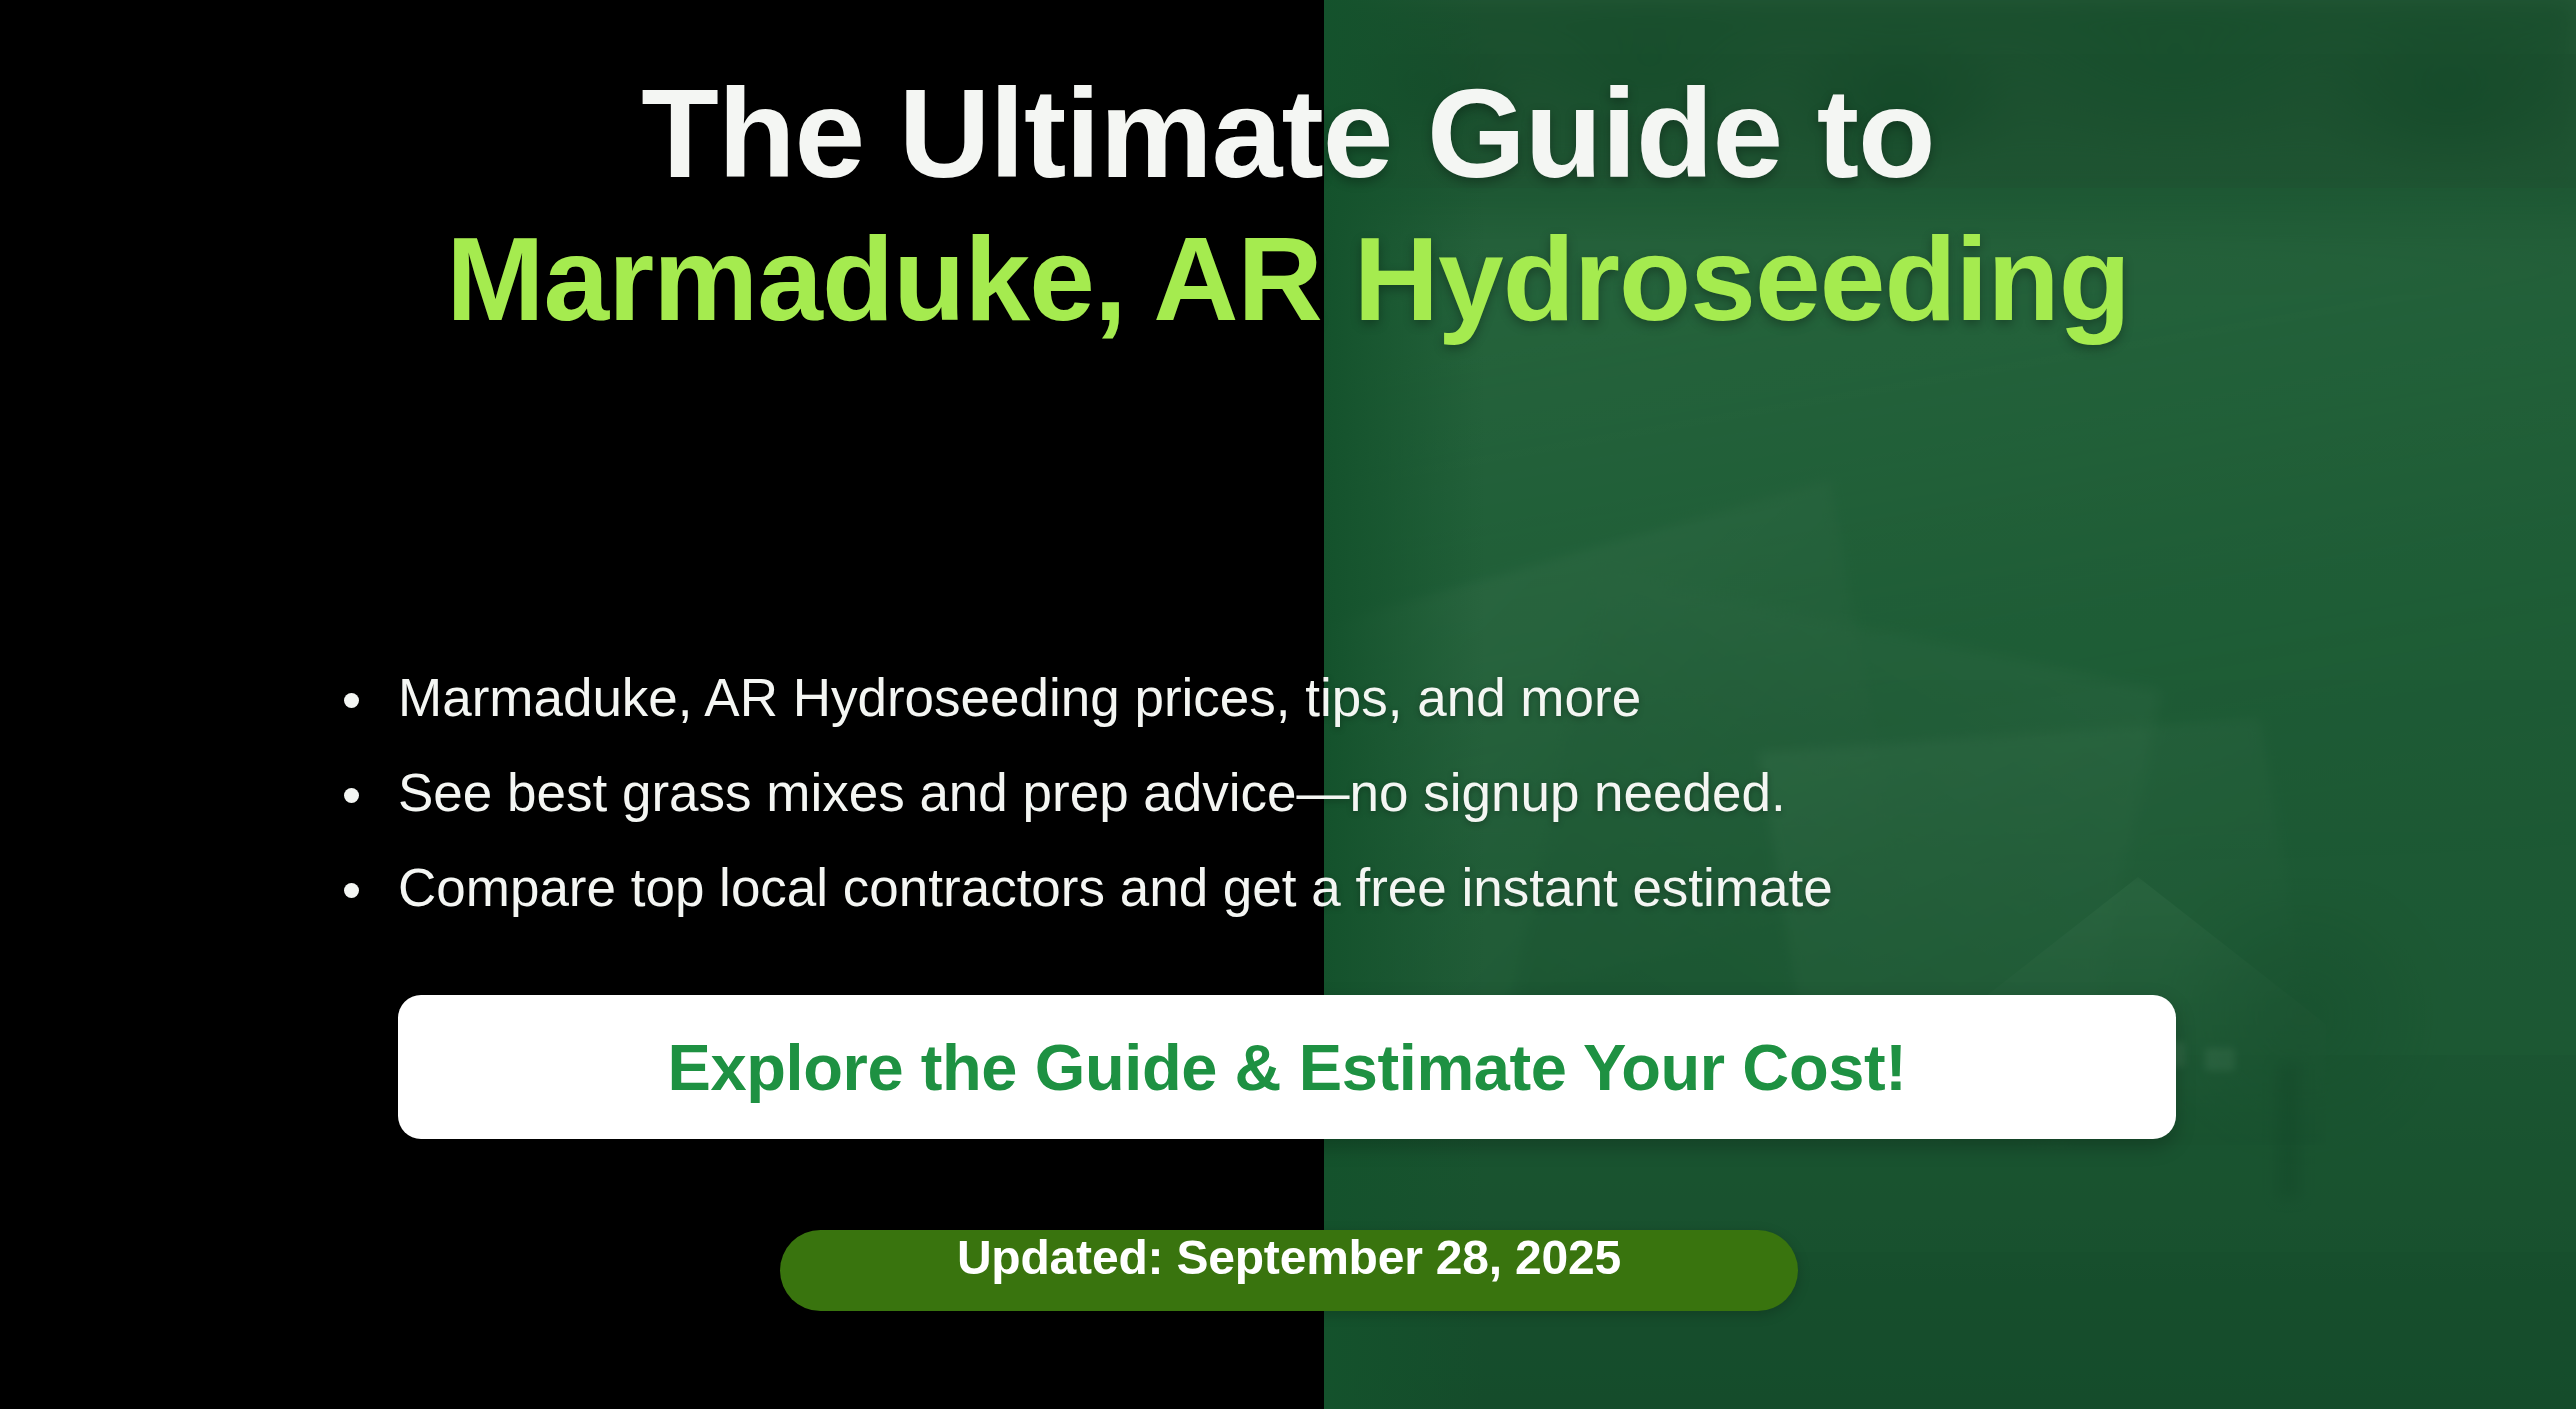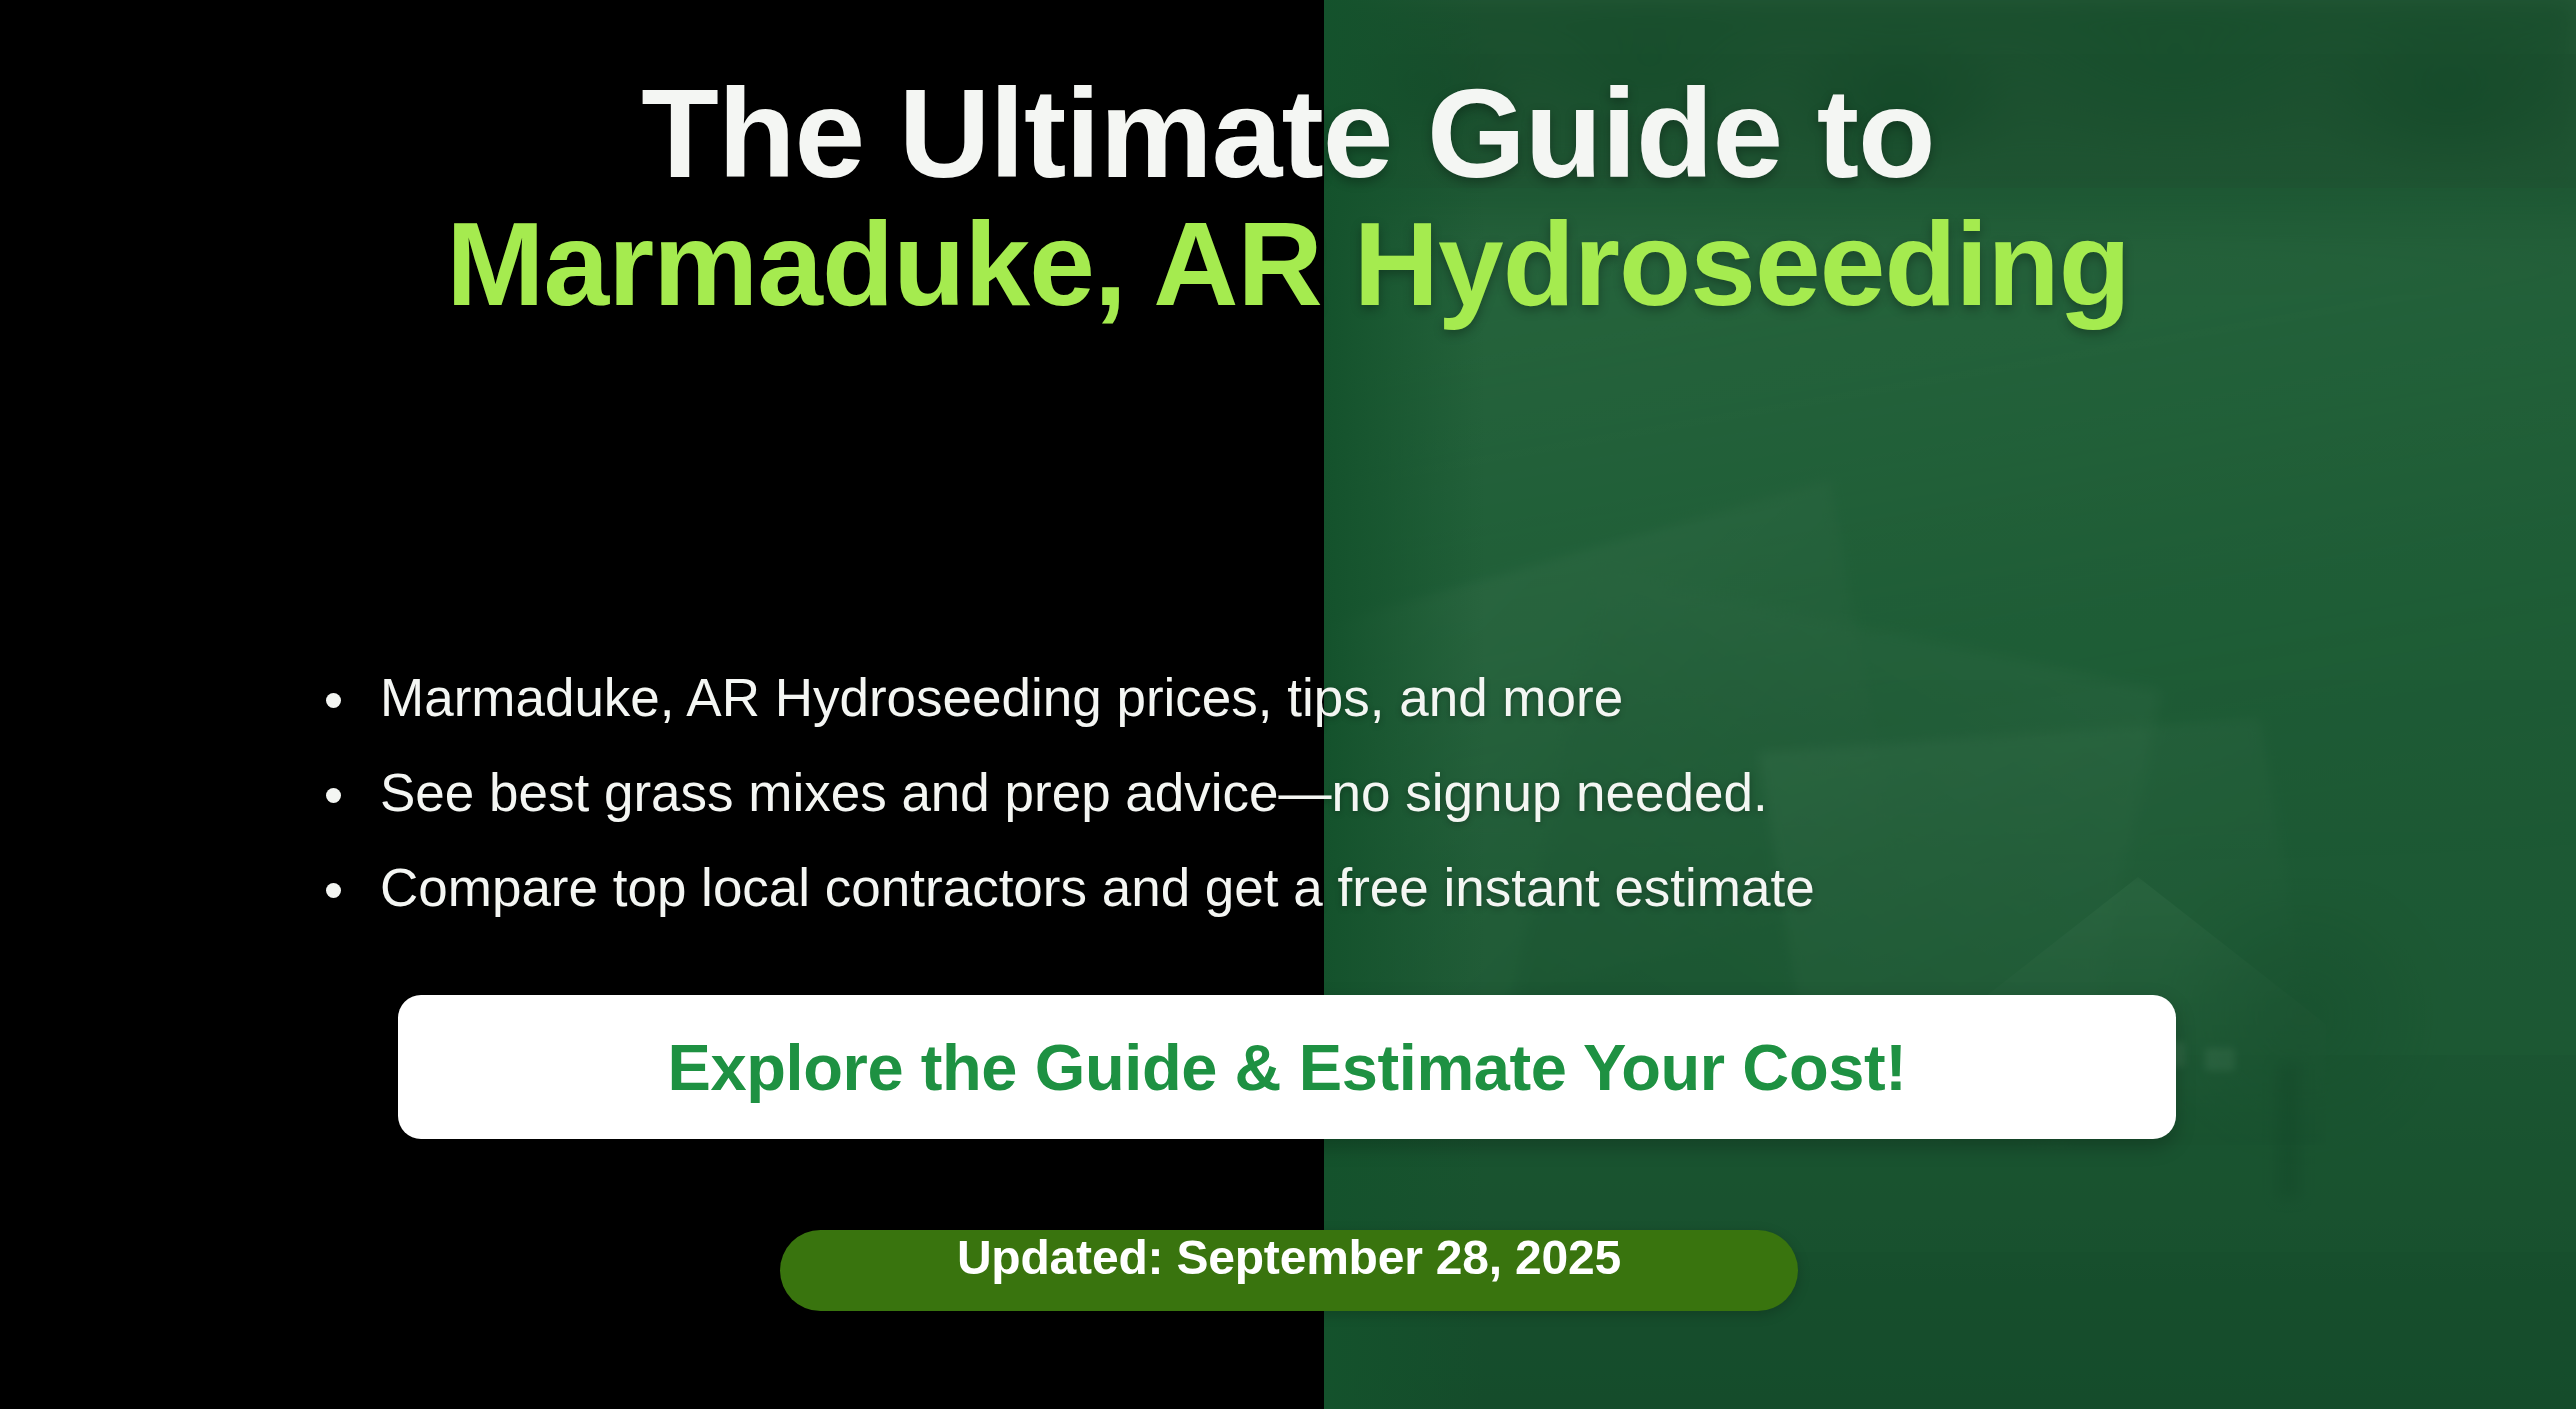--- a/index.html
+++ b/index.html
@@ -153,30 +153,30 @@
     letter-spacing: -0.9px;
     line-height: 1.0;
     text-shadow: 0 3.6px 10.7px rgba(0,0,0,0.30);
   }
   #headline-line1 {
     top: 70px;
     font-size: 127px;
     color: #F4F6F3;
   }
   #headline-line2 {
-    top: 204px;
+    top: 219px;
     font-size: 118px;
     color: #A5EB4F;
     line-height: 1.02;
     padding: 0 376px;
   }
 
   #bullet-list {
     position: absolute;
-    left: 315px;
+    left: 333px;
     top: 671px;
     width: 1923px;
     margin: 0;
     padding: 0;
     list-style: none;
   }
   .bullet-item {
     position: relative;
     color: #F4F6F3;
     font-size: 53px;

